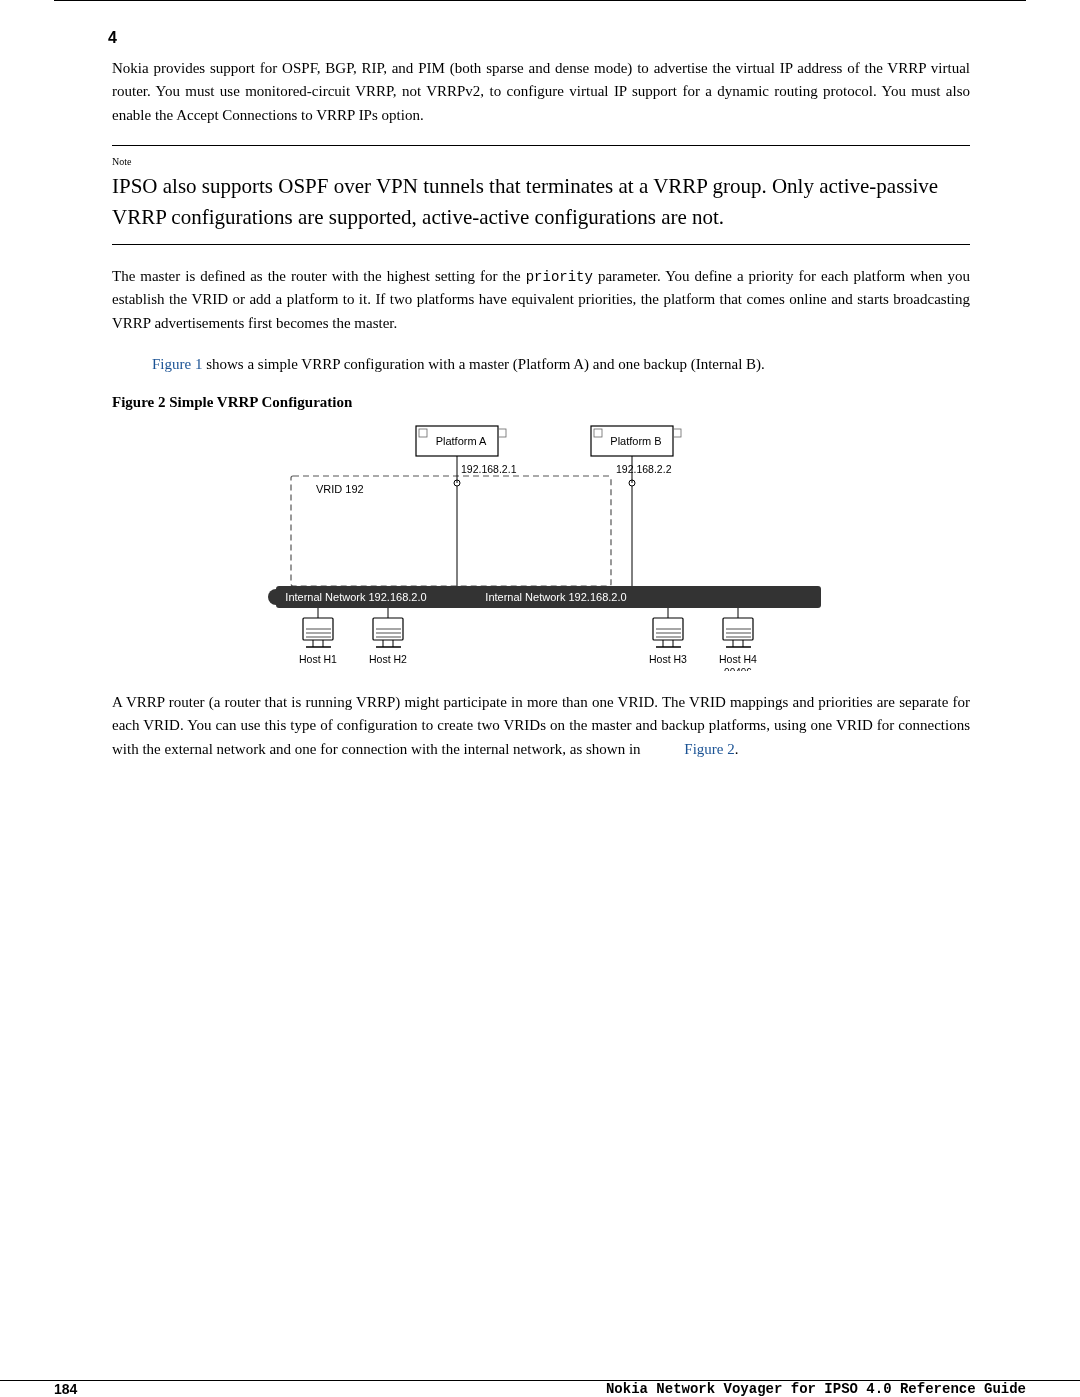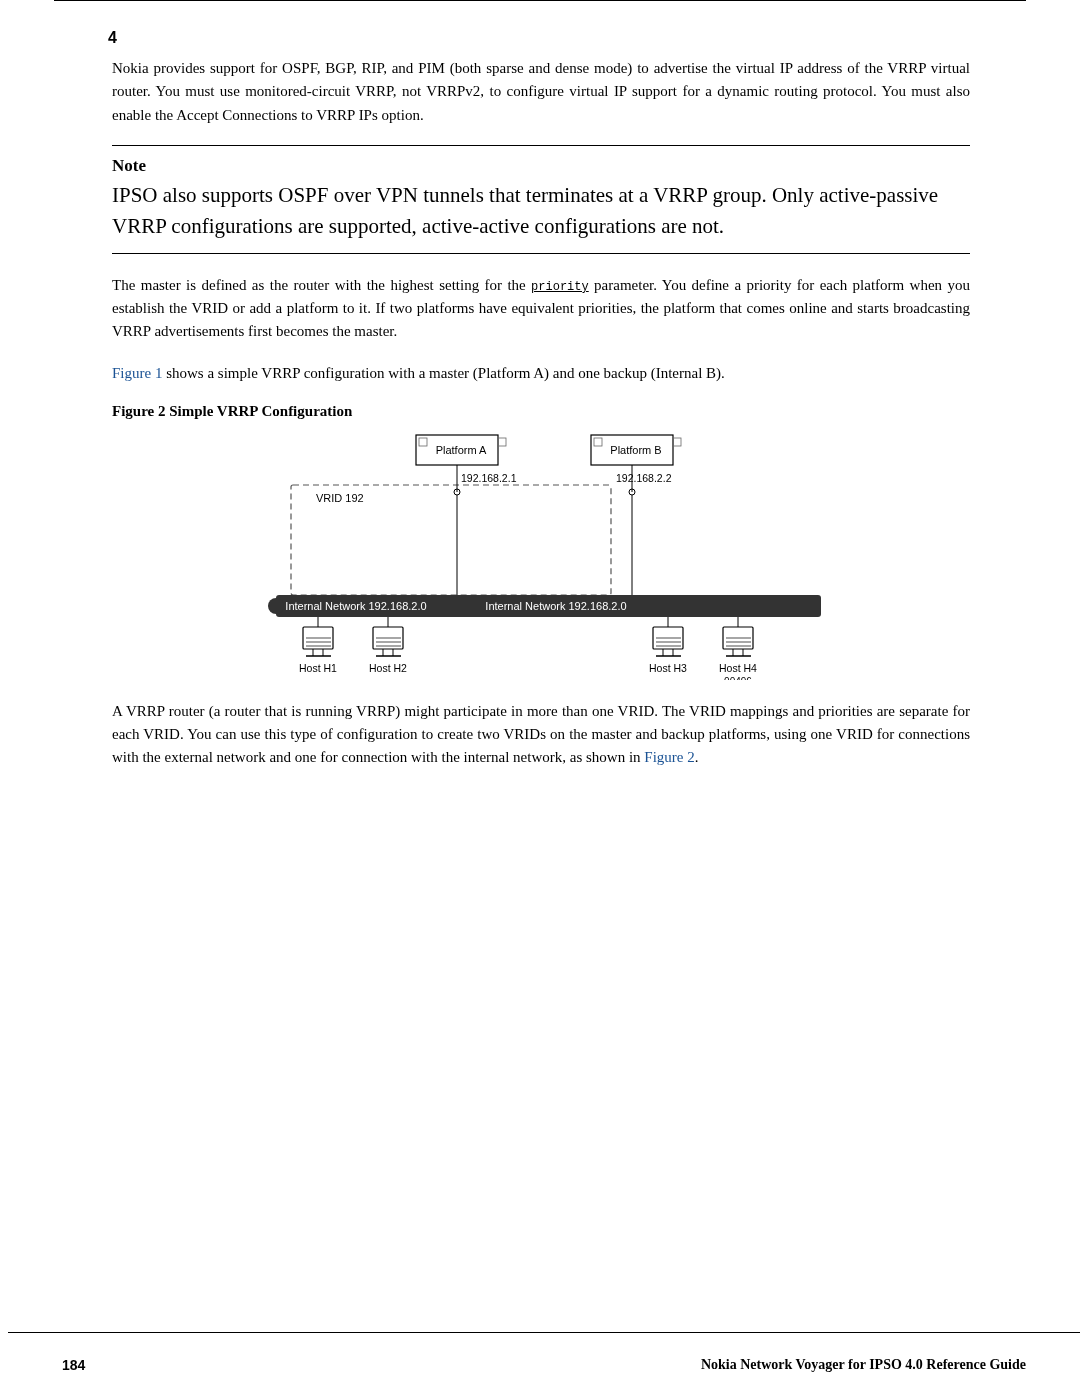--- a/index.html
+++ b/index.html
@@ -38,36 +38,36 @@
       margin-bottom: 18px;
       text-align: justify;
     }
     .note-box {
       border-top: 1.5px solid #000;
       border-bottom: 1.5px solid #000;
       padding: 10px 0 10px 0;
       margin-bottom: 20px;
     }
     .note-title {
-      font-weight: bold;
-      font-size: 17px;
+      font-weight: normal;
+      font-size: 10px;
       margin-bottom: 4px;
     }
     .note-text {
       font-size: 21px;
       line-height: 1.5;
     }
     .link-blue {
       color: #1a5294;
       text-decoration: none;
+      margin-left: 40px;
     }
     .monospace {
       font-family: "Courier New", Courier, monospace;
-      font-size: 12px;
-      text-decoration: underline;
+      font-size: 14px;
     }
     .figure-container {
       margin: 18px 0 20px 0;
     }
     .figure-title {
       font-weight: bold;
       font-size: 15px;
       margin-bottom: 10px;
     }
     .diagram {
@@ -76,35 +76,35 @@
       position: relative;
     }
     
     .diagram svg {
       display: block;
       margin: 0 auto;
     }
     .bottom-bar {
       position: absolute;
       bottom: 0;
-      left: 8px;
+      left: 0;
       right: 0;
       border-top: 1.5px solid #000;
       display: flex;
       justify-content: space-between;
       align-items: center;
-      padding: 24px 54px;
+      padding: 0 54px;
     }
     .footer-left {
       font-family: Arial, sans-serif;
       font-size: 14px;
       font-weight: bold;
     }
     .footer-right {
-      font-family: Liberation Serif, serif;
+      font-family: Liberation Mono, monospace;
       font-size: 14px;
       font-weight: bold;
     }
   </style>
 </head>
 <body>
 
 <div class="page">
 
   <div class="top-rule">

